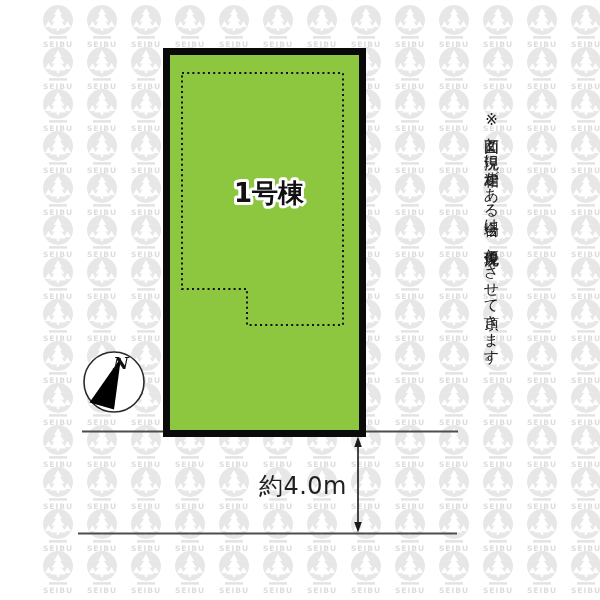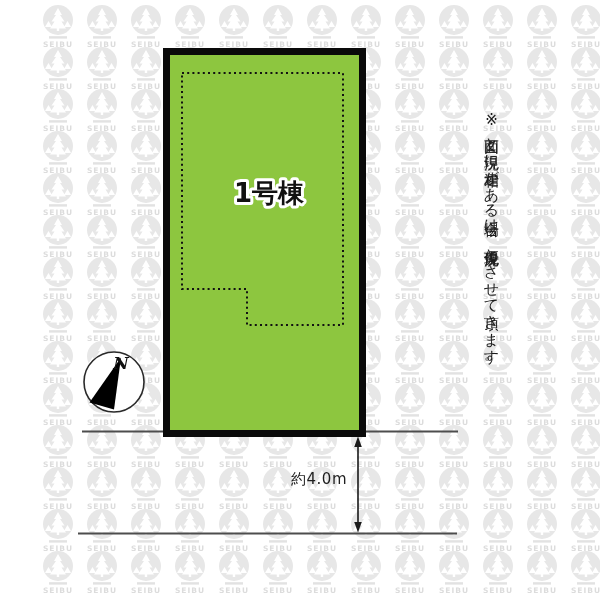--- a/index.html
+++ b/index.html
@@ -5,21 +5,21 @@
   html,body{margin:0;padding:0;background:#ffffff;}
   .stage{
     position:relative;width:600px;height:600px;overflow:hidden;background:#ffffff;
     font-family:"DejaVu Sans","Liberation Sans",sans-serif;
   }
   svg{display:block;}
   .layer{position:absolute;left:0;top:0;}
   
   .road-width-label{
     position:absolute;top:470px;right:253px;
-    font-size:15px;color:#1f1f1f;letter-spacing:0.5px;white-space:nowrap;
+    font-size:24px;color:#1f1f1f;letter-spacing:0.5px;white-space:nowrap;
   }
   
   .disclaimer{
     position:absolute;left:483px;top:111px;height:440px;
     writing-mode:vertical-rl;
     font-size:15px;line-height:1.1;letter-spacing:-0.4px;
     color:#1c1c1c;white-space:nowrap;
   }
 </style>
 </head>

